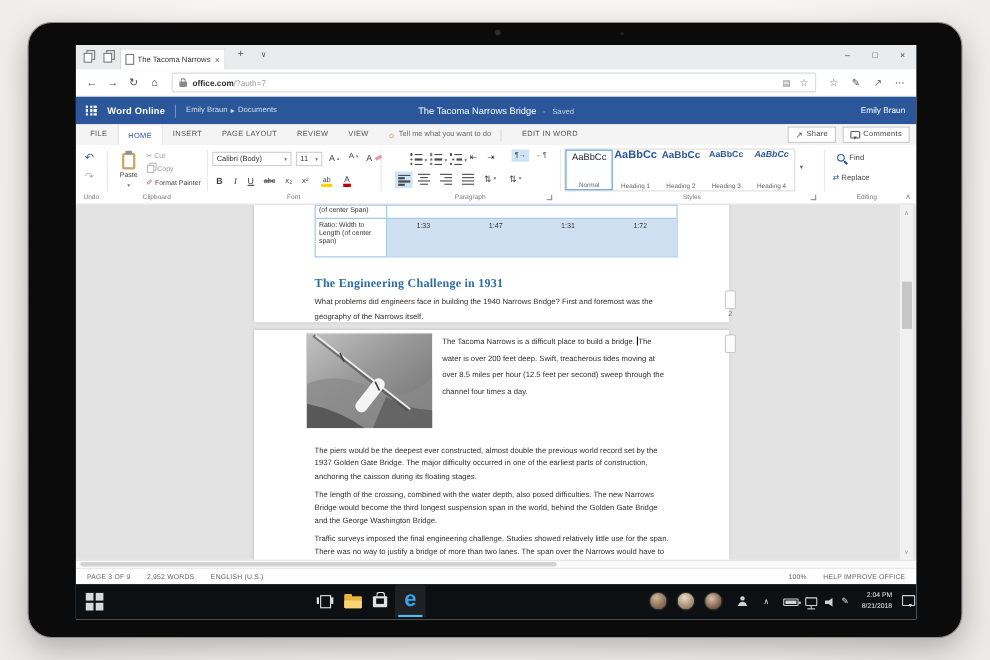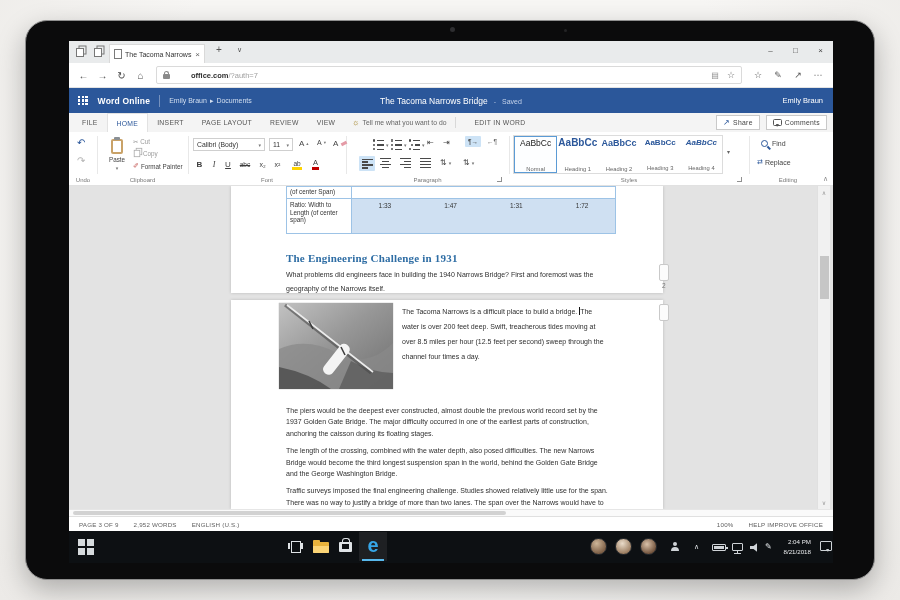--- a/index.html
+++ b/index.html
@@ -22,21 +22,21 @@
   .newtab{position:absolute;left:147px;top:3px;font-size:10px;color:#555}
   .tabchev{position:absolute;left:168px;top:5px;font-size:7px;color:#555}
   .winctl{position:absolute;right:0;top:0;height:22px;display:flex}
   .winctl span{width:25px;text-align:center;line-height:20px;font-size:8px;color:#454545}
 
   .addrbar{height:25px;background:#fff;border-bottom:1px solid #e3e3e3;display:flex;align-items:center;padding:0 5px}
   .nav{width:19px;text-align:center;font-size:10px;color:#4a4a4a}
   .urlfield{flex:1;height:18px;margin:0 6px;border:1px solid #dadada;border-radius:2px;background:#fff;display:flex;align-items:center;padding:0 6px}
   .ic-lock{width:7px;height:5px;background:#8a8a8a;border-radius:1px;position:relative;margin-top:3px}
   .ic-lock::before{content:"";position:absolute;left:1px;top:-3px;width:3px;height:3px;border:1px solid #8a8a8a;border-bottom:none;border-radius:3px 3px 0 0}
-  .host{font-size:7.5px;color:#2f2f2f;margin-left:21px;font-weight:bold}
+  .host{font-size:7.5px;color:#2f2f2f;margin-left:5px;font-weight:bold}
   .path{font-size:7.5px;color:#a0a0a0}
   .uspace{flex:1}
   .rv{font-size:8px;color:#8a8a8a;margin-right:8px}
   .st{font-size:9px;color:#6d6d6d}
   .abtn{width:20px;text-align:center;font-size:9px;color:#555}
 
   
   .bluebar{position:relative;height:25px;background:#2b579a;display:flex;align-items:center;padding:12px 9px;color:#fff}
   .ic-waffle{display:grid;grid-template-columns:repeat(3,2.2px);grid-template-rows:repeat(3,2.2px);gap:1.5px}
   .ic-waffle i{background:#fff}
@@ -84,21 +84,21 @@
   .ic-al,.ic-list{width:11px;height:10px;display:flex;flex-direction:column;justify-content:space-between}
   .ic-al i,.ic-list i{height:1.2px;background:#4a4a4a}
   .al-left i:nth-child(2),.al-left i:nth-child(4){width:60%}
   .al-center i:nth-child(2),.al-center i:nth-child(4){width:60%;margin:0 auto}
   .al-right i:nth-child(2),.al-right i:nth-child(4){width:60%;margin-left:auto}
   .ic-list i{margin-left:4px;position:relative}
   .ic-list i::before{content:"";position:absolute;left:-4px;top:-.7px;width:2.2px;height:2.2px;background:#4a4a4a;border-radius:50%}
   .ic-list.num i::before{border-radius:0;background:#787878}
   .ic-list.ml i:nth-child(2){margin-left:6px}
   .stylegal{position:absolute;left:444px;top:3px;width:210px;height:39px;border:1px solid #dcdcdc;background:#fff;display:flex}
-  .chip{flex:1;display:flex;flex-direction:column;align-items:center;justify-content:center;gap:18px}
+  .chip{flex:1;display:flex;flex-direction:column;align-items:center;justify-content:space-between;gap:18px}
   .chip.sel{border:1px solid #5b9bd5;background:#fdfeff}
   .chip .nm{font-size:5.8px;color:#666}
   .s-n{font-size:8.5px;color:#222}
   .s-h1{font-size:10px;font-weight:bold;color:#2b579a}
   .s-h2{font-size:9px;font-weight:bold;color:#2b579a}
   .s-h3{font-size:8px;font-weight:bold;color:#2b579a}
   .s-h4{font-size:8px;font-weight:bold;font-style:italic;color:#2b579a}
   .morechip{position:absolute;left:658px;top:16px;font-size:6px;color:#666}
   .ic-find{width:7px;height:7px;border:1.5px solid #2b579a;border-radius:50%;position:relative}
   .ic-find::after{content:"";position:absolute;right:-3.5px;bottom:-2px;width:4px;height:1.5px;background:#2b579a;transform:rotate(45deg)}

